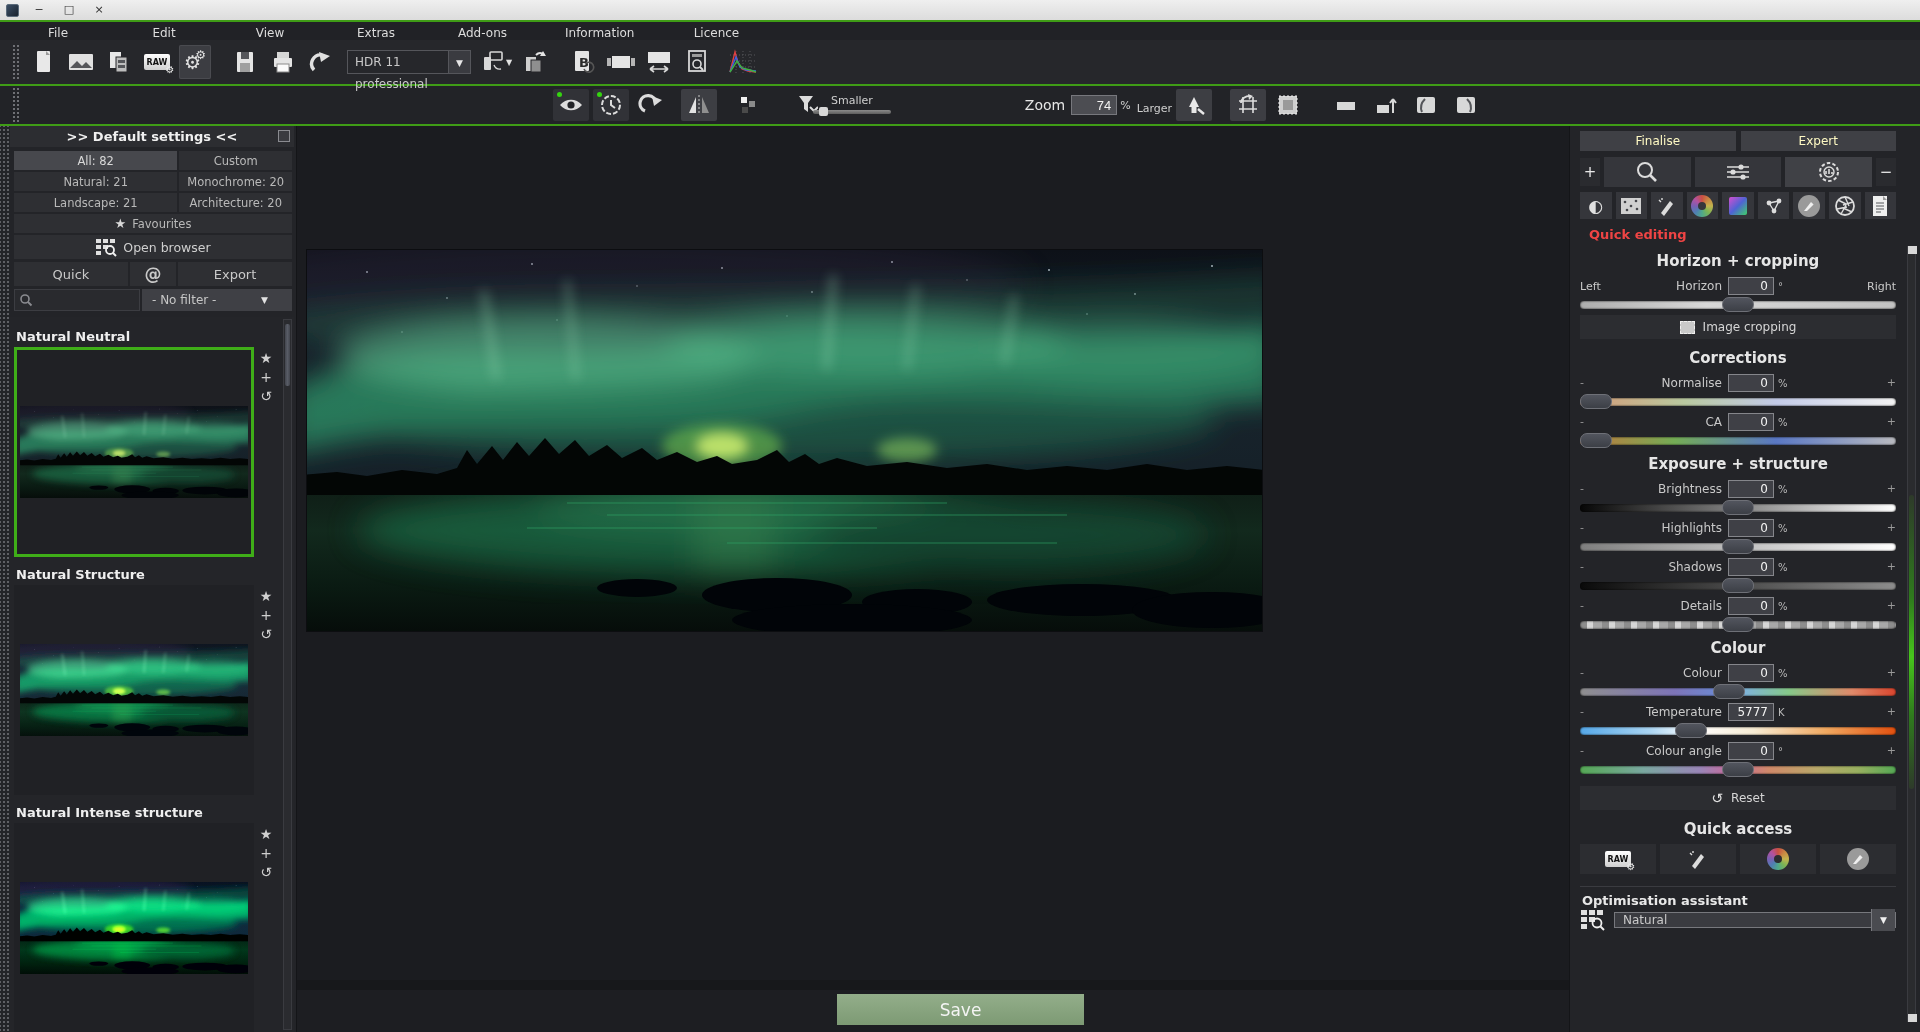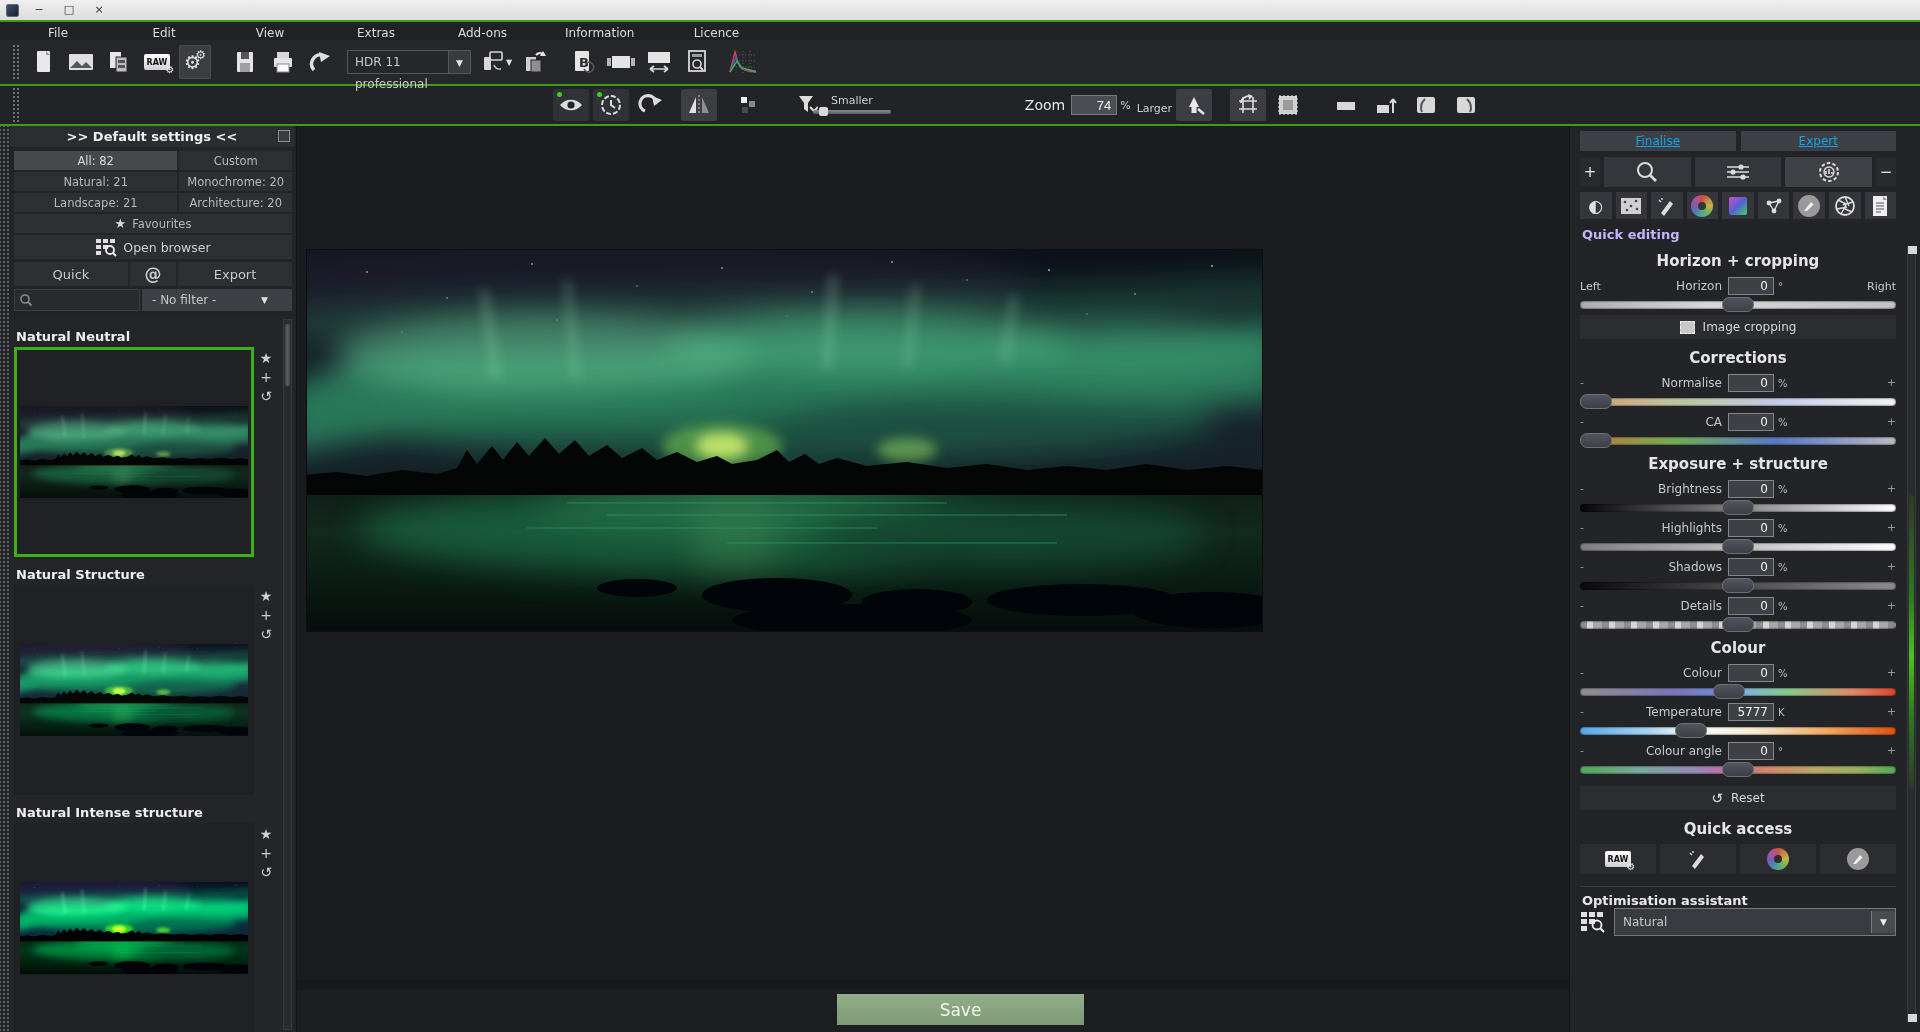--- a/index.html
+++ b/index.html
@@ -88,28 +88,28 @@
   
   .canvas { flex:1; background:#1b1c20; border-left:1px solid #141518; border-right:1px solid #141518; display:flex; flex-direction:column; position:relative; min-width:0; }
   .pano-main { position:absolute; left:10px; top:124px; width:955px; height:381px; box-shadow:0 0 0 1px #0c0d10; }
   .cfooter-strip { position:absolute; left:0; right:0; bottom:42px; height:10px; background:#17181b; }
   .cfooter { position:absolute; left:0; right:0; bottom:0; height:42px; background:#1d1e22; }
   .savebtn { position:absolute; left:540px; top:4px; width:247px; height:31px; background:linear-gradient(#93ae8a,#7d9a74); color:#f4f4f4; font-size:17px; display:flex; align-items:center; justify-content:center; }
 
   
   .rpanel { width:350px; flex:none; background:#232428; position:relative; padding:5px 24px 0 10px; }
   .rtabs { display:flex; gap:5px; margin-bottom:6px; }
-  .rtab { flex:1; height:20px; background:#3f4045; color:#0ea5e9; font-size:12px; display:flex; align-items:center; justify-content:center;text-decoration:underline; }
+  .rtab { flex:1; height:20px; background:#3f4045; color:#fef9c3; font-size:12px; display:flex; align-items:center; justify-content:center; }
   .rtoolrow { display:flex; gap:4px; align-items:center; margin-bottom:5px; }
   .pmbtn { width:20px; height:28px; background:#2a2b2f; color:#e8e8e8; font-size:15px; display:flex; align-items:center; justify-content:center; }
   .bigbtn { flex:1; height:30px; background:#35363b; display:flex; align-items:center; justify-content:center; }
   .bigbtn.lit { background:#404146; }
   .icorow { display:flex; gap:4px; margin-bottom:8px; }
   .icobtn { flex:1; height:27px; background:#35363b; display:flex; align-items:center; justify-content:center; color:#e0e0e0; }
-  .qelabel { color:#c4b5fd; font-size:13px; font-weight:bold; margin:2px 0 6px 2px; }
+  .qelabel { color:#ef4444; font-size:13px; font-weight:bold; margin:2px 0 6px 9px; }
   .sectitle { color:#e6e6e6; font-size:15px; font-weight:bold; text-align:center; margin:10px 0 6px; }
 
   .srow { position:relative; height:20px; display:flex; align-items:center; margin-top:2px; }
   .srow .mend { position:absolute; left:0; color:#9a9a9a; font-size:11px; top:3px; }
   .srow .pend { position:absolute; right:0; color:#9a9a9a; font-size:11px; top:3px; }
   .srow .lend { position:absolute; left:0; color:#c9c9c9; font-size:11px; top:4px; }
   .srow .rend { position:absolute; right:0; color:#c9c9c9; font-size:11px; top:4px; }
   .slabel { width:148px; text-align:right; color:#c9c9c9; font-size:12px; padding-right:6px; }
   .vbox { width:46px; height:18px; background:#3f4046; border:1px solid #85868b; color:#f2f2f2; font-size:12px; text-align:right; padding:1px 5px 0 0; }
   .sunit { color:#b9b9b9; font-size:10px; margin-left:4px; }
@@ -127,21 +127,21 @@
   .tr-ang { background:linear-gradient(90deg,#55a855,#7aa8a0 20%,#9a86b8 38%,#c86a9a 48%,#d08a6a 60%,#b8a86a 75%,#98b060 88%,#55a855); }
 
   .widebtn { height:24px; background:#2c2d31; color:#d6d6d6; font-size:12px; display:flex; align-items:center; justify-content:center; gap:8px; margin:4px 0; }
   .cropico { width:15px; height:13px; background:#c9c9c9; border:1px dashed #efefef; }
   .resetico { font-size:14px; color:#e0e0e0; }
   .qarow { display:flex; gap:4px; margin-top:4px; }
   .qabtn { flex:1; height:30px; background:#2c2d31; display:flex; align-items:center; justify-content:center; }
   .optsec { border-top:1px solid #3a3b40; margin-top:12px; padding-top:6px; }
   .optlabel { color:#e8e8e8; font-size:13px; font-weight:bold; margin:0 0 0 2px; }
   .optrow { display:flex; align-items:center; gap:8px; }
-  .optdd { flex:1; height:28px; background:#3a3b40; border:1px solid #77787d; display:flex; align-items:center;justify-content:space-between; }
+  .optdd { flex:1; height:16px; background:#3a3b40; border:1px solid #77787d; display:flex; align-items:center;justify-content:space-between; }
   .optval { flex:1; color:#c9c9c9; font-size:12px; padding-left:8px; }
   .optarr { width:24px; height:22px; background:#4a4b50; border-left:1px solid #77787d; color:#efefef; font-size:9px; display:flex; align-items:center; justify-content:center; }
   .rscroll { position:absolute; right:4px; top:120px; bottom:10px; width:9px; background:#2a2b2e; border:1px solid #3a3b40; }
   .rthumb { position:absolute; left:1px; right:1px; top:32%; height:38%; border-radius:3px;
     background:linear-gradient(#2e3a2a,#2f7a1d 35%,#47c51c 55%,#2f7a1d 75%,#2e3a2a); }
   .rcap { position:absolute; left:0; width:9px; height:8px; background:#d8d8d8; }
 
   .wheel { width:22px; height:22px; border-radius:50%; position:relative;
     background:conic-gradient(#c94f43,#c98843,#c2b34e,#7bb354,#4fa88a,#4f7fb3,#7a5fb3,#b352a0,#c94f43); }
   .wheel::after { content:""; position:absolute; left:7px; top:7px; width:8px; height:8px; border-radius:50%; background:#35363b; }

